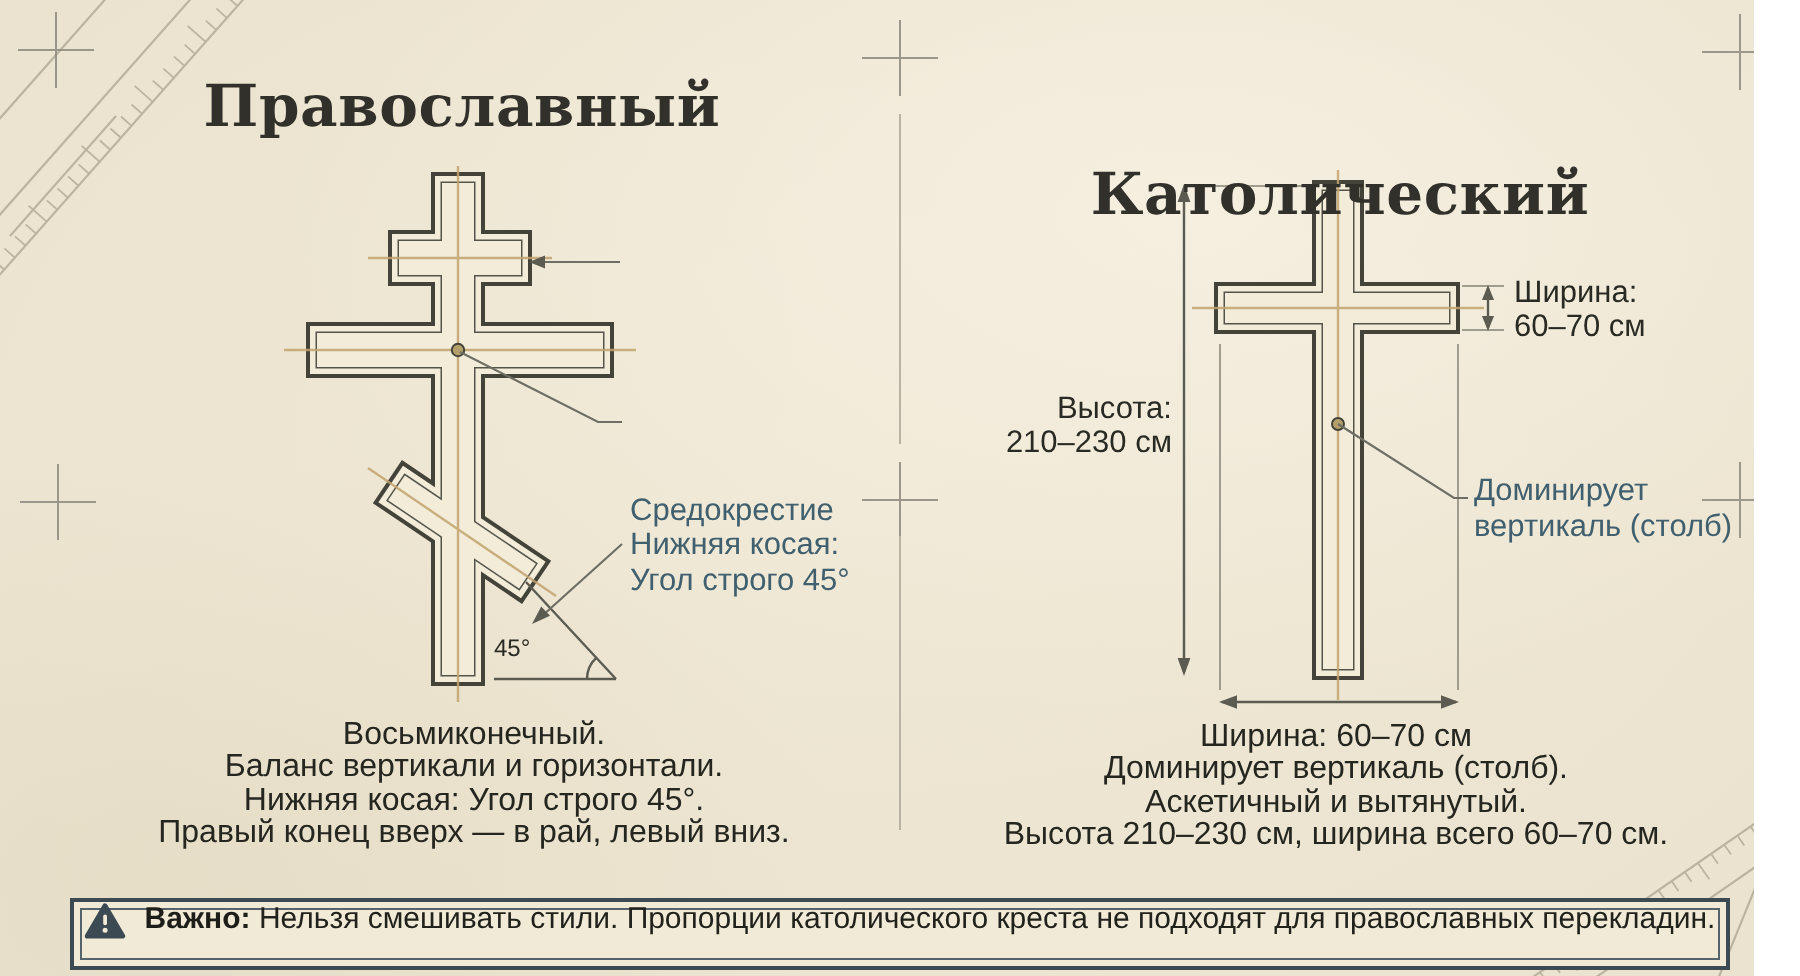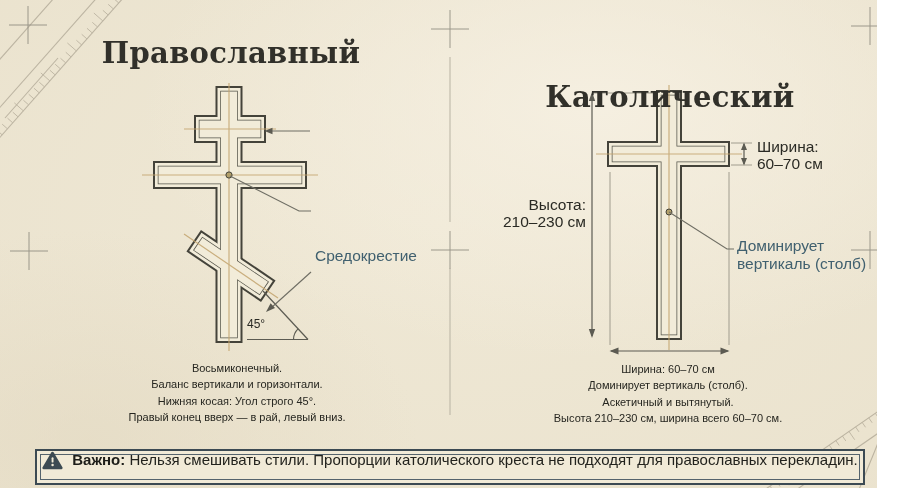--- a/index.html
+++ b/index.html
@@ -14,21 +14,21 @@
   #diagram-svg{position:absolute;left:0;top:0;}
   .txt{position:absolute;}
   .pre{white-space:pre-line;}
   .title{
     font-family:"DejaVu Serif","Liberation Serif",serif;
     font-weight:700;font-size:29px;color:#31302a;text-align:center;letter-spacing:.3px;
   }
   .bluelabel{color:#40606f;font-size:15.5px;font-weight:500;line-height:18px;}
   .darklabel{color:#2a2a24;font-size:15.5px;font-weight:500;line-height:17px;}
   .angle{color:#2a2a24;font-size:12px;font-weight:400;}
-  .summary{color:#262620;font-size:11px;line-height:16.4px;text-align:center;font-weight:500;}
+  .summary{color:#262620;font-size:16px;line-height:16.4px;text-align:center;font-weight:500;}
   #banner{
     position:absolute;left:35px;top:449px;width:830px;height:36px;box-sizing:border-box;
     background:#f1ead7;border:2px solid #3c4a53;
     box-shadow:inset 0 0 0 3px #f1ead7, inset 0 0 0 4px #55636c;
     display:flex;justify-content:center;gap:9px;
   }
   #banner .btxt{font-size:15px;color:#22221d;}
   #banner b{font-weight:700;color:#1d1d19;}
   .deco{opacity:.5;}
 </style>
@@ -226,20 +226,22 @@
       </g>
 
       <path d="M669 212 L727 249 H734" stroke="#6f6e64" stroke-width="1.1" fill="none"></path>
     </g>
   </svg>
 
   <div class="txt title" style="left:56px;top:36px;width:350px;">Православный</div>
   <div class="txt title" style="left:495px;top:36px;width:350px;margin-top:44px;">Католический</div>
 
   <div class="txt bluelabel" style="left:315px;top:203px;margin-top:44px;">Средокрестие</div>
+  <div class="txt bluelabel pre" style="left:315px;top:264px;">Нижняя косая:
+Угол строго 45°</div>
   <div class="txt angle" style="left:247px;top:317px;">45°</div>
 
   <div class="txt darklabel pre" style="left:480px;top:196px;width:106px;text-align:right;">Высота:
 210–230 см</div>
   <div class="txt darklabel pre" style="left:757px;top:138px;">Ширина:
 60–70 см</div>
   <div class="txt bluelabel pre" style="left:737px;top:237px;line-height:17.5px;">Доминирует
 вертикаль (столб)</div>
 
   <div class="txt summary pre" style="left:40px;top:360px;width:394px;">Восьмиконечный.

